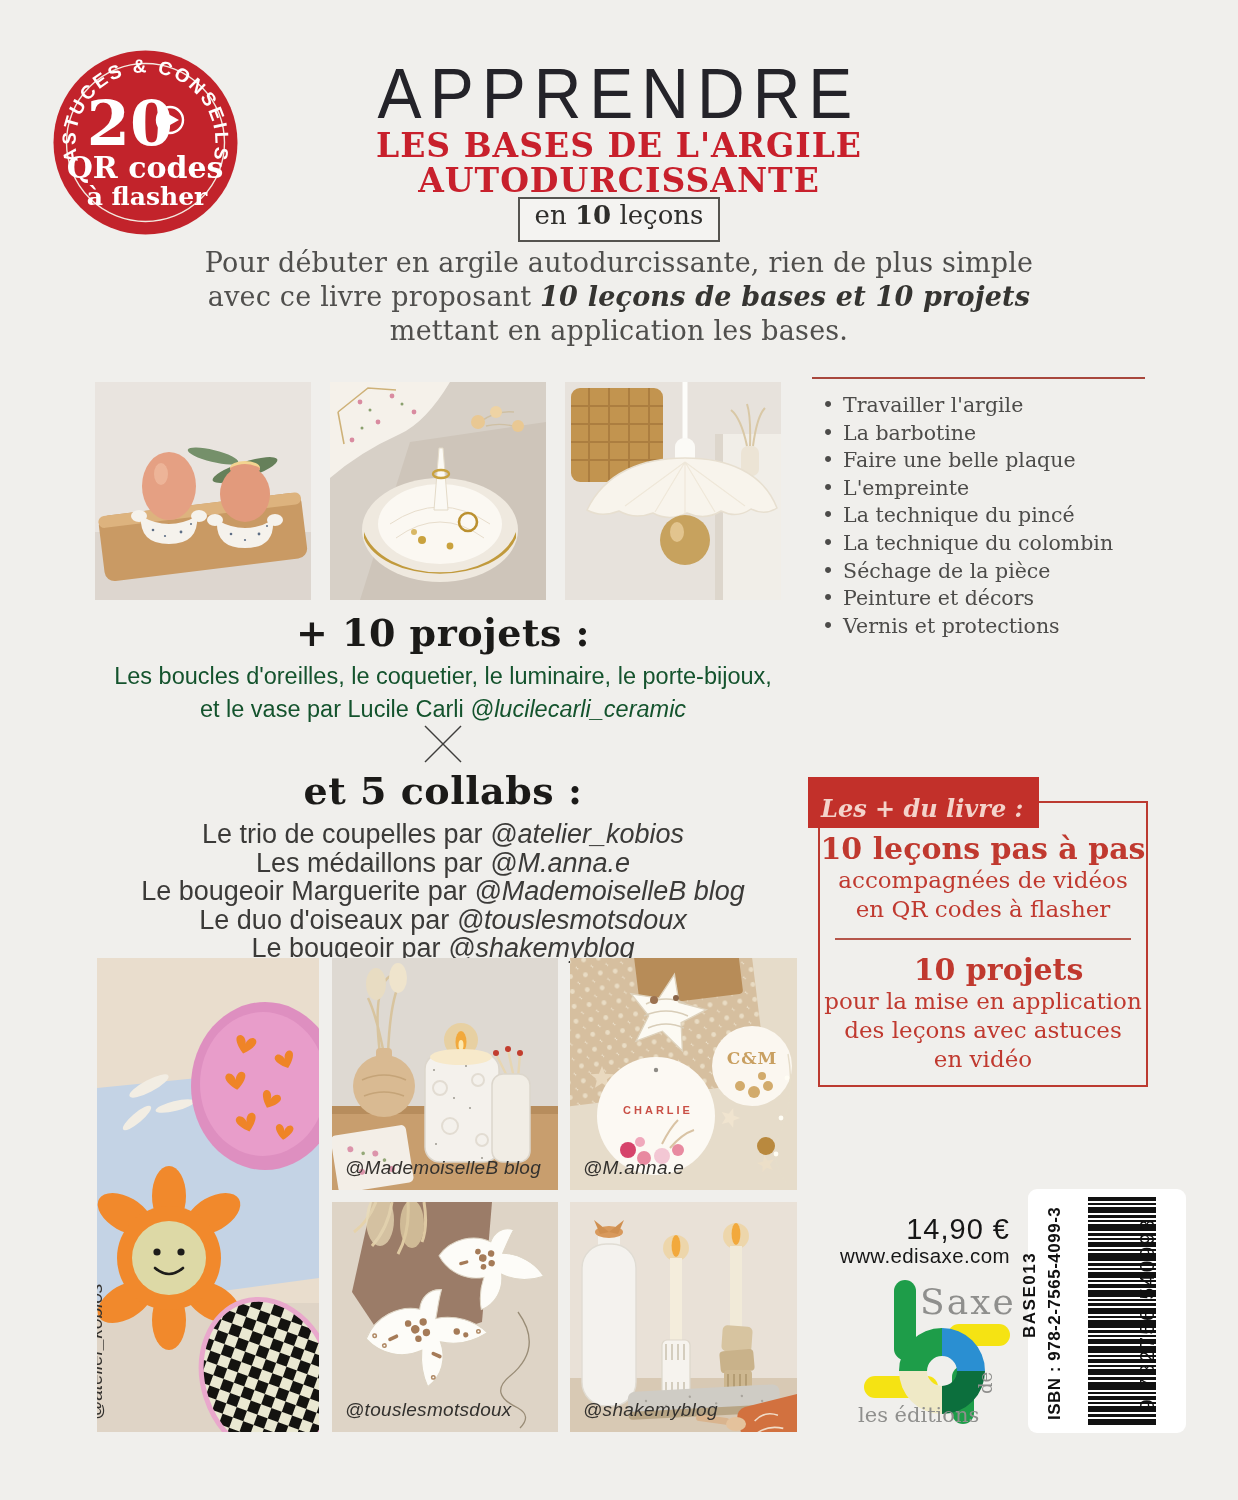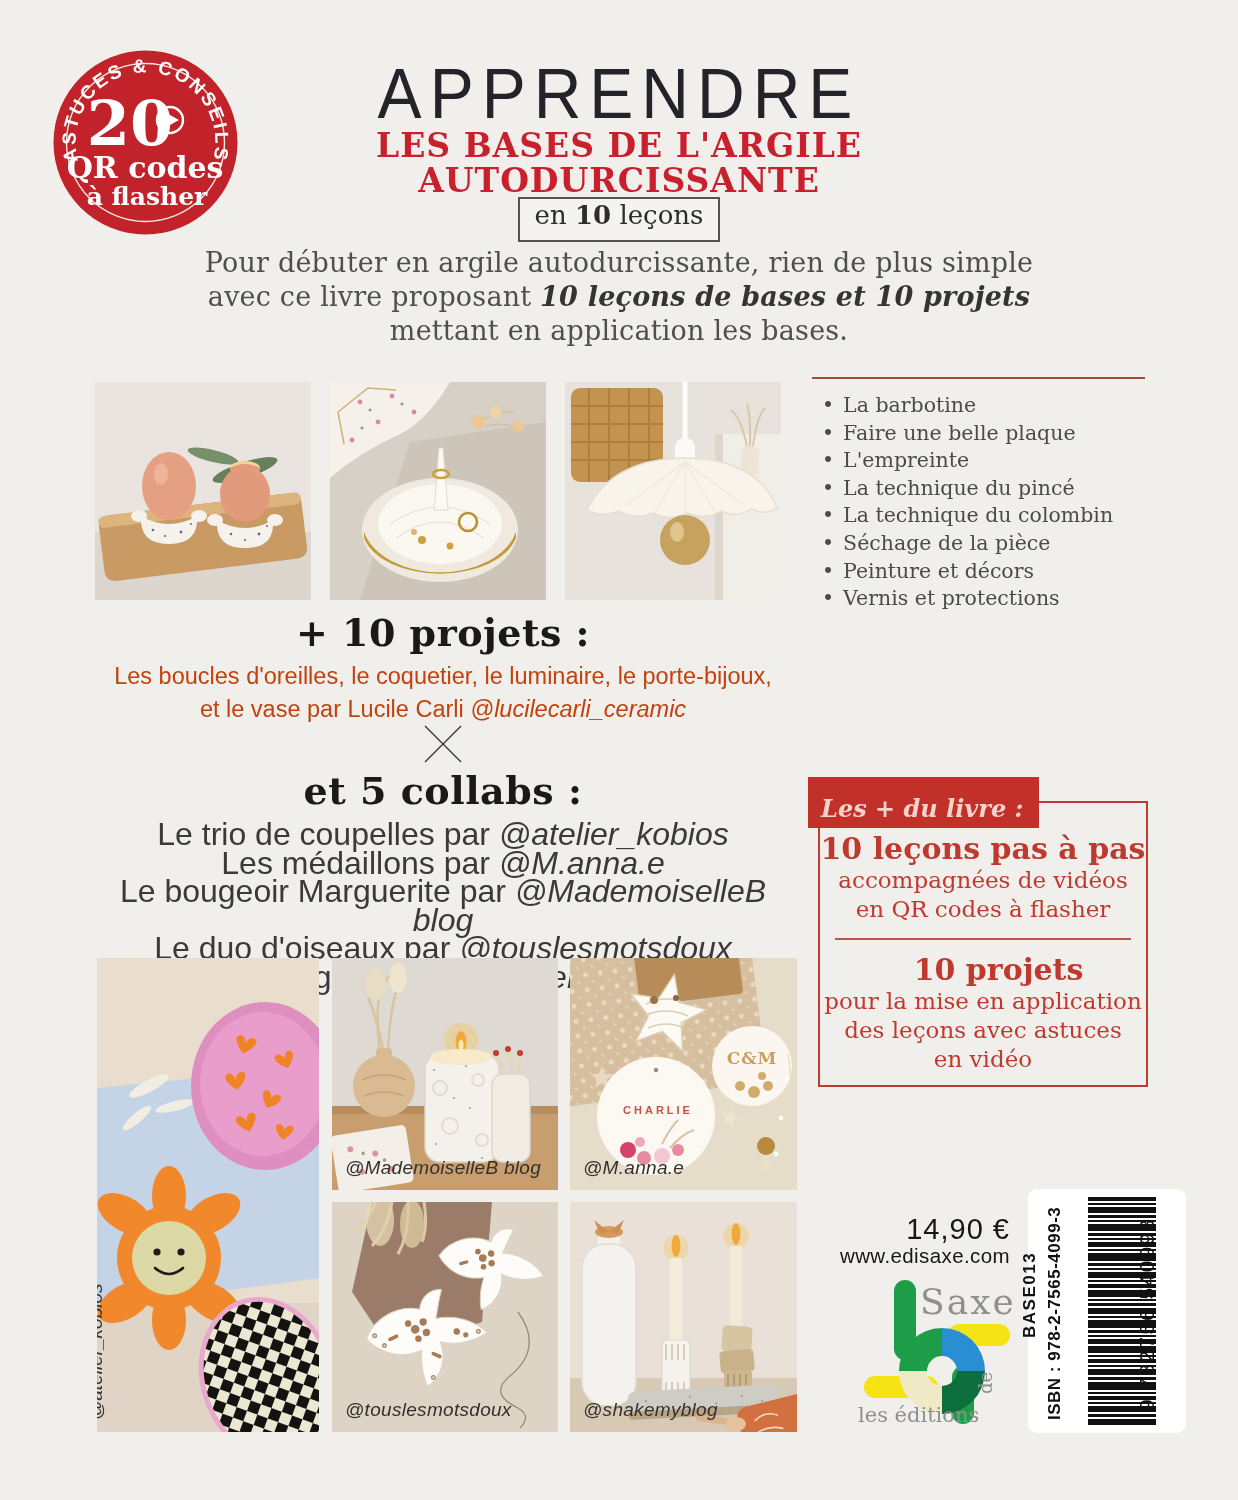--- a/index.html
+++ b/index.html
@@ -51,25 +51,25 @@
   .prog-heading{padding:7px 0 6px;border-bottom:2px solid #a8473d;text-align:center;
     font-family:"DejaVu Serif",serif;font-weight:700;font-size:27px;line-height:34px;color:#b23530;}
   .prog-list{list-style:none;margin:13px 0 0;padding:0 0 0 10px;}
   .prog-list li{font-family:"DejaVu Serif",serif;font-size:20.5px;line-height:27.6px;color:#4c4b49;}
   .prog-list li::before{content:"•";margin-right:9px;color:#4c4b49;}
 
   
   .mid-col{position:absolute;left:95px;width:696px;text-align:center;}
   .big-head{font-family:"DejaVu Serif",serif;font-weight:700;font-size:38px;color:#1b1a18;letter-spacing:.5px;}
   .proj-head{top:610px;}
-  .proj-desc{top:660px;font-size:23.5px;line-height:33px;color:#c2410c;}
+  .proj-desc{top:660px;font-size:23.5px;line-height:33px;color:#14532d;}
   .handle{font-style:italic;}
   .x-div{position:absolute;left:420px;top:724px;width:46px;height:40px;}
   .collab-head{top:768px;}
-  .collab-list{top:820px;font-size:32px;line-height:28.6px;color:#3b3a38;}
+  .collab-list{top:820px;font-size:27px;line-height:28.6px;color:#3b3a38;}
 
   
   .plus-banner{position:absolute;left:808px;top:777px;padding:17px 16px 5px 13px;background:#c2302a;
     font-family:"DejaVu Serif",serif;font-style:italic;font-weight:700;font-size:24px;color:#f4d3cb;z-index:2;}
   .plus-box{position:absolute;left:818px;top:801px;width:326px;height:282px;border:2px solid #bc3a30;
     text-align:center;color:#c0392f;z-index:1;}
   .plus-title{margin-top:28px;font-family:"DejaVu Serif",serif;font-weight:700;font-size:30px;color:#c0392f;}
   .plus-line{font-family:"DejaVu Serif",serif;font-size:23px;line-height:29px;color:#c0392f;}
   .plus-sep{width:296px;margin:14px auto 12px;border-top:2px solid #b5564b;}
 
@@ -231,20 +231,21 @@
         <path d="M120 80 L60 124 M120 80 L90 130 M120 80 L120 132 M120 80 L150 130 M120 80 L180 124"></path>
       </g>
       <circle cx="120" cy="158" r="25" fill="#c7a25e"></circle>
       <ellipse cx="112" cy="150" rx="7" ry="10" fill="#e4c folder" opacity="0"></ellipse>
       <ellipse cx="112" cy="150" rx="7" ry="10" fill="#e2c48e"></ellipse>
     </svg>
   </div>
 
   <div class="programme">
     <ul class="prog-list">
+      <li><span>Travailler l'argile</span></li>
       <li><span>La barbotine</span></li>
       <li><span>Faire une belle plaque</span></li>
       <li><span>L'empreinte</span></li>
       <li><span>La technique du pincé</span></li>
       <li><span>La technique du colombin</span></li>
       <li><span>Séchage de la pièce</span></li>
       <li><span>Peinture et décors</span></li>
       <li><span>Vernis et protections</span></li>
     </ul>
   </div>

